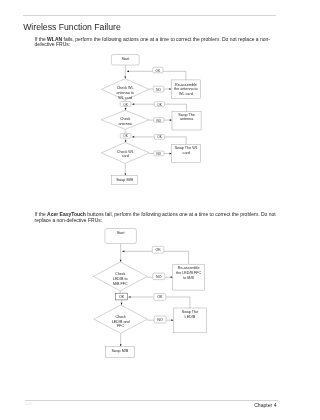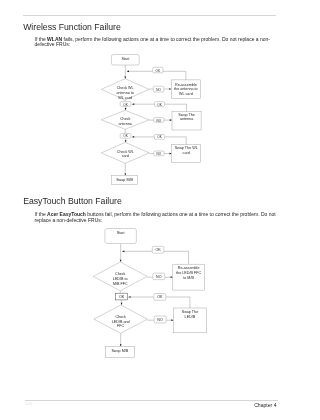--- a/index.html
+++ b/index.html
@@ -100,21 +100,20 @@
     <text x="157.80" y="71.60" class="lbl">OK</text>
     <text x="158.50" y="90.65" class="lbl">NO</text>
     <text x="125.60" y="105.55" class="lbl">OK</text>
     <text x="159.50" y="105.55" class="lbl">OK</text>
     <text x="158.85" y="121.50" class="lbl">NO</text>
     <text x="125.60" y="137.40" class="lbl">OK</text>
     <text x="159.50" y="138.40" class="lbl">OK</text>
     <text x="158.85" y="154.95" class="lbl">NO</text>
   </svg>
 
-  <div class="h2" style="left:23.2px;top:196.1px;">EasyTouch Button Failure</div>
 
   <div class="para" style="left:34.6px;top:212.2px;"><span>If the </span><b>Acer EasyTouch</b><span> buttons fail, perform the following actions one at a time to correct the problem. Do not replace a non-defective FRUs:</span></div>
 
   <svg class="flow" width="300" height="420" viewBox="0 0 300 420">
     <path d="M 120.65 243.50 L 120.65 262.00" class="cn"></path>
     <path d="M 120.65 262.00 L 119.80 259.80 L 121.50 259.80 Z" class="ah"></path>
     <path d="M 122.15 251.30 L 152.30 251.30" class="cn"></path>
     <path d="M 163.80 251.30 L 188.60 251.30 L 188.60 264.20" class="cn"></path>
     <path d="M 122.15 251.30 L 124.35 250.45 L 124.35 252.15 Z" class="ah"></path>
     <path d="M 147.30 277.20 L 152.80 277.20" class="cn"></path>

